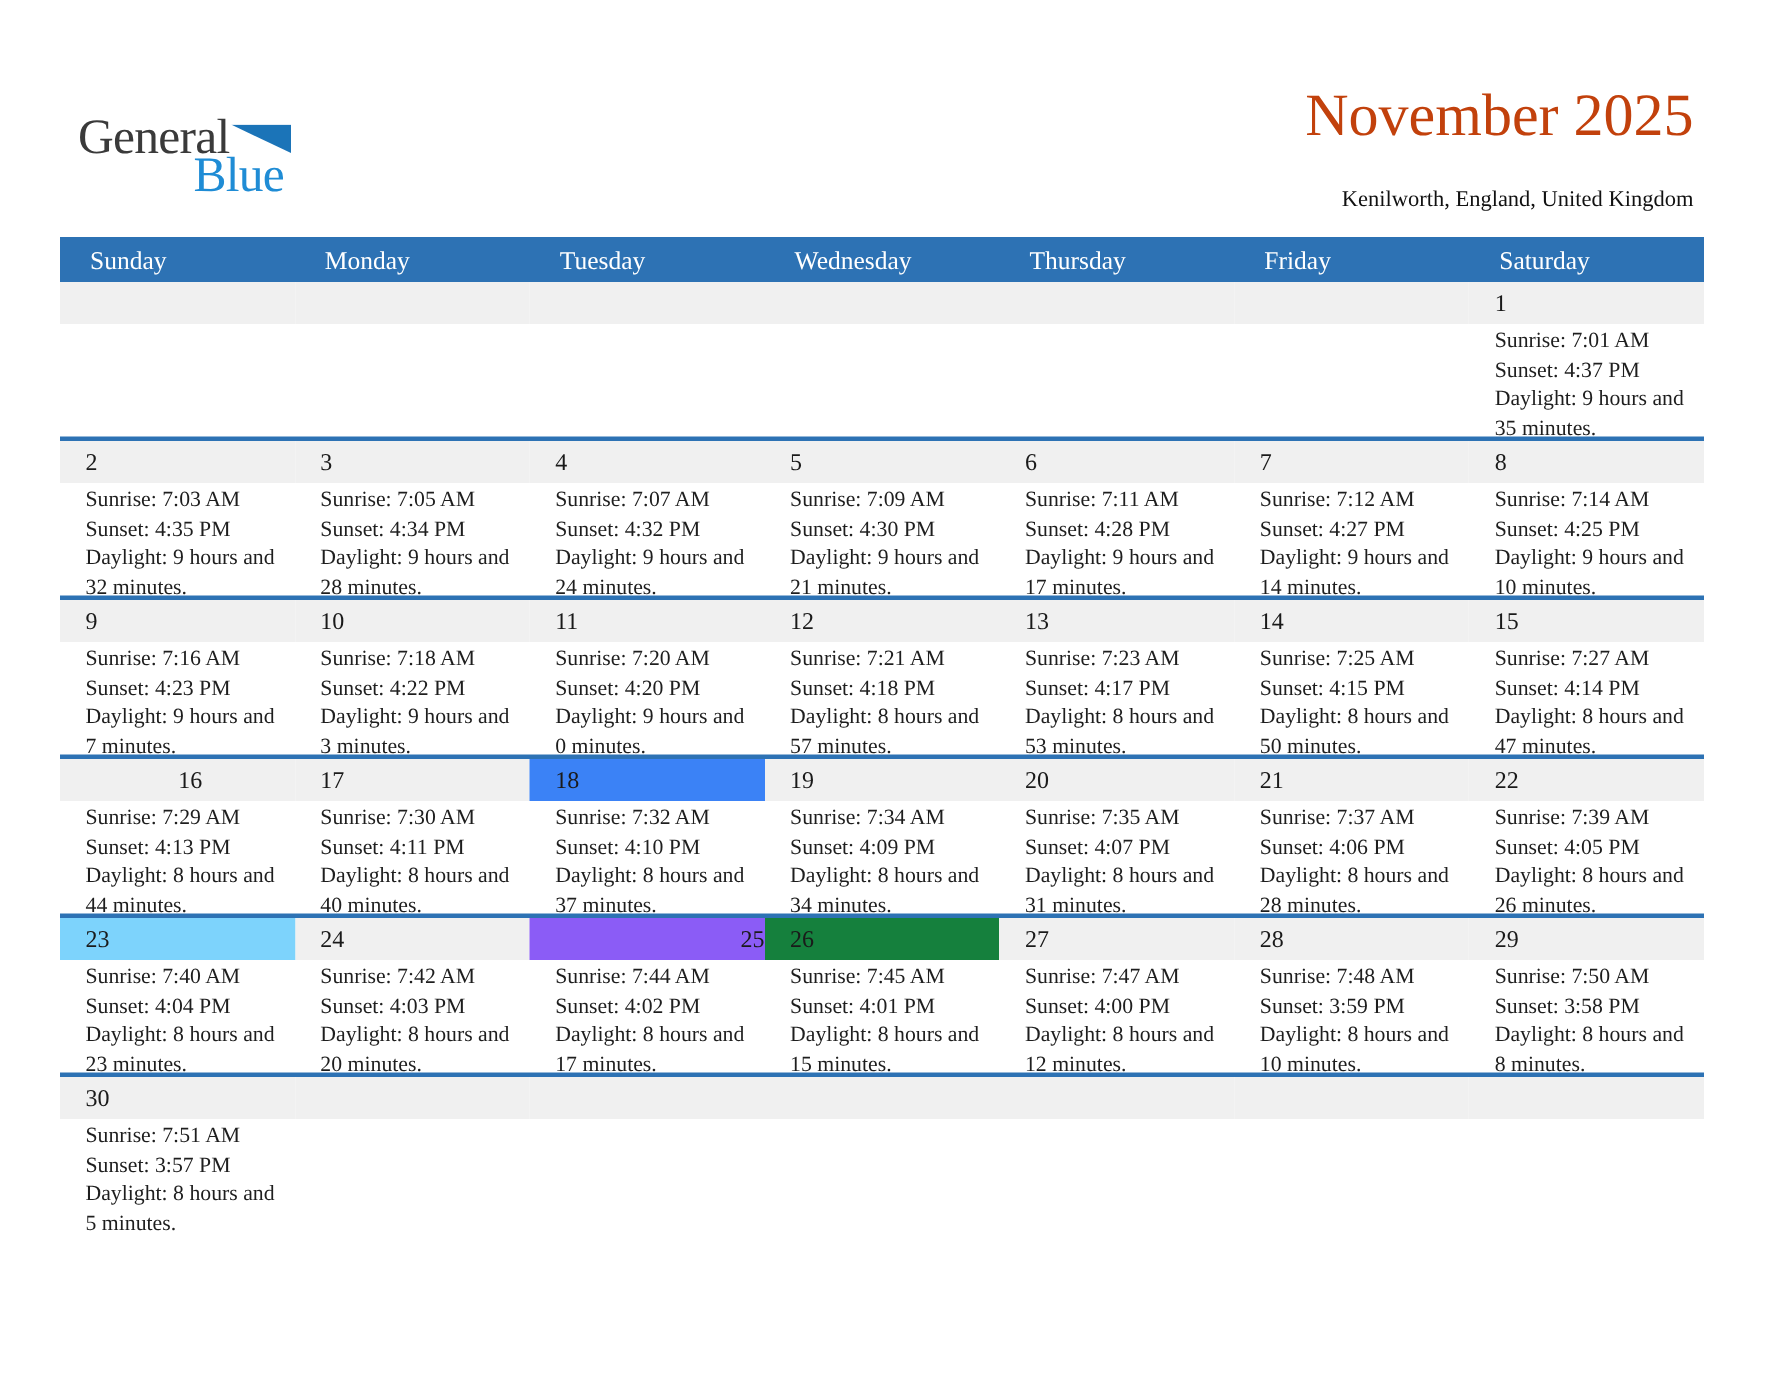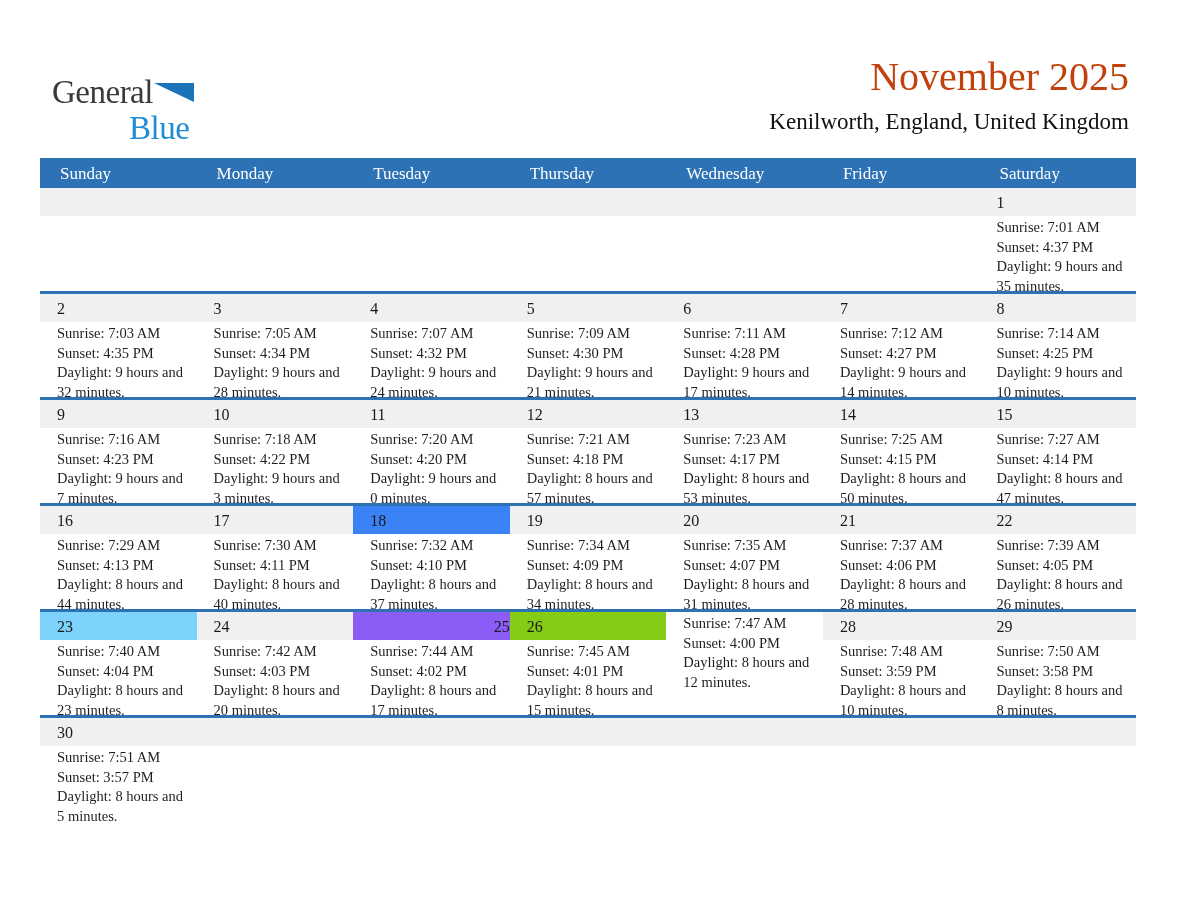--- a/index.html
+++ b/index.html
@@ -12,27 +12,27 @@
   .logo { position:absolute; left:52px; top:74px; width:160px; height:66px; }
   .logo-general {
     position:absolute; left:0; top:0; font-size:33px; font-weight:500;
     color:#3a3a3a; letter-spacing:-0.5px;
   }
   .logo-triangle {
     position:absolute; left:102px; top:9px; width:40px; height:19px;
     clip-path:polygon(0 0, 100% 0, 100% 100%);
   }
   .logo-blue {
-    position:absolute; left:77px; top:36px; font-size:33px; font-weight:500;
+    position:absolute; left:77px; top:25px; font-size:33px; font-weight:500;
     letter-spacing:-0.5px;
   }
   
   .title-block { position:absolute; right:59px; top:54px; text-align:right; }
   .month-title { font-size:40px; font-weight:400; color:#c2410c; line-height:46px; }
-  .location   { font-size:23px; font-weight:400; color:#111111; line-height:26px; margin-top:9px; }
+  .location   { font-size:15px; font-weight:400; color:#111111; line-height:26px; margin-top:20px; }
   
   .calendar { position:absolute; left:40px; top:158px; width:1096px; }
   .weekday-row { display:flex; height:30px; }
   .weekday-cell {
     flex:1; color:#ffffff; font-size:17px; font-weight:400;
     line-height:31px; padding-left:20px; overflow:hidden; white-space:nowrap;
   }
   .week-row { display:flex; height:106px; }
   .week-row.bordered { border-bottom:3px solid #2d72b4; }
   .week-row.last { height:auto; min-height:106px; }
@@ -59,22 +59,22 @@
   <div class="title-block">
     <div class="month-title">November 2025</div>
     <div class="location">Kenilworth, England, United Kingdom</div>
   </div>
 
   <div class="calendar">
     <div class="weekday-row" id="weekday-row" style="background: rgb(45, 114, 180);">
         <div class="weekday-cell">Sunday</div>
         <div class="weekday-cell">Monday</div>
         <div class="weekday-cell">Tuesday</div>
+        <div class="weekday-cell">Wednesday</div>
         <div class="weekday-cell">Thursday</div>
-        <div class="weekday-cell">Wednesday</div>
         <div class="weekday-cell">Friday</div>
         <div class="weekday-cell">Saturday</div>
       </div>
     <div id="weeks">
         <div class="week-row bordered">
           <div class="day-cell">
             <div class="day-number-band" style="background: rgb(240, 240, 240);"></div>
           </div>
           <div class="day-cell">
             <div class="day-number-band" style="background: rgb(240, 240, 240);"></div>
@@ -211,21 +211,21 @@
             <div class="day-number-band" style="background: rgb(240, 240, 240);">15</div>
             <div class="cell-body">
               <div>Sunrise: 7:27 AM</div>
               <div>Sunset: 4:14 PM</div>
               <div>Daylight: 8 hours and 47 minutes.</div>
             </div>
           </div>
         </div>
         <div class="week-row bordered">
           <div class="day-cell">
-            <div class="day-number-band" style="background: rgb(240, 240, 240);">16</div>
+            <div class="day-number-band" style="background: rgb(240, 240, 240); text-align: center;">16</div>
             <div class="cell-body">
               <div>Sunrise: 7:29 AM</div>
               <div>Sunset: 4:13 PM</div>
               <div>Daylight: 8 hours and 44 minutes.</div>
             </div>
           </div>
           <div class="day-cell">
             <div class="day-number-band" style="background: rgb(240, 240, 240);">17</div>
             <div class="cell-body">
               <div>Sunrise: 7:30 AM</div>
@@ -293,28 +293,29 @@
           </div>
           <div class="day-cell">
             <div class="day-number-band" style="background: #8b5cf6; text-align: right;">25</div>
             <div class="cell-body">
               <div>Sunrise: 7:44 AM</div>
               <div>Sunset: 4:02 PM</div>
               <div>Daylight: 8 hours and 17 minutes.</div>
             </div>
           </div>
           <div class="day-cell">
-            <div class="day-number-band" style="background: #84cc16;">26</div>
+            <div class="day-number-band" style="background: #15803d;">26</div>
             <div class="cell-body">
               <div>Sunrise: 7:45 AM</div>
               <div>Sunset: 4:01 PM</div>
               <div>Daylight: 8 hours and 15 minutes.</div>
             </div>
           </div>
           <div class="day-cell">
+            <div class="day-number-band" style="background: rgb(240, 240, 240);">27</div>
             <div class="cell-body">
               <div>Sunrise: 7:47 AM</div>
               <div>Sunset: 4:00 PM</div>
               <div>Daylight: 8 hours and 12 minutes.</div>
             </div>
           </div>
           <div class="day-cell">
             <div class="day-number-band" style="background: rgb(240, 240, 240);">28</div>
             <div class="cell-body">
               <div>Sunrise: 7:48 AM</div>

